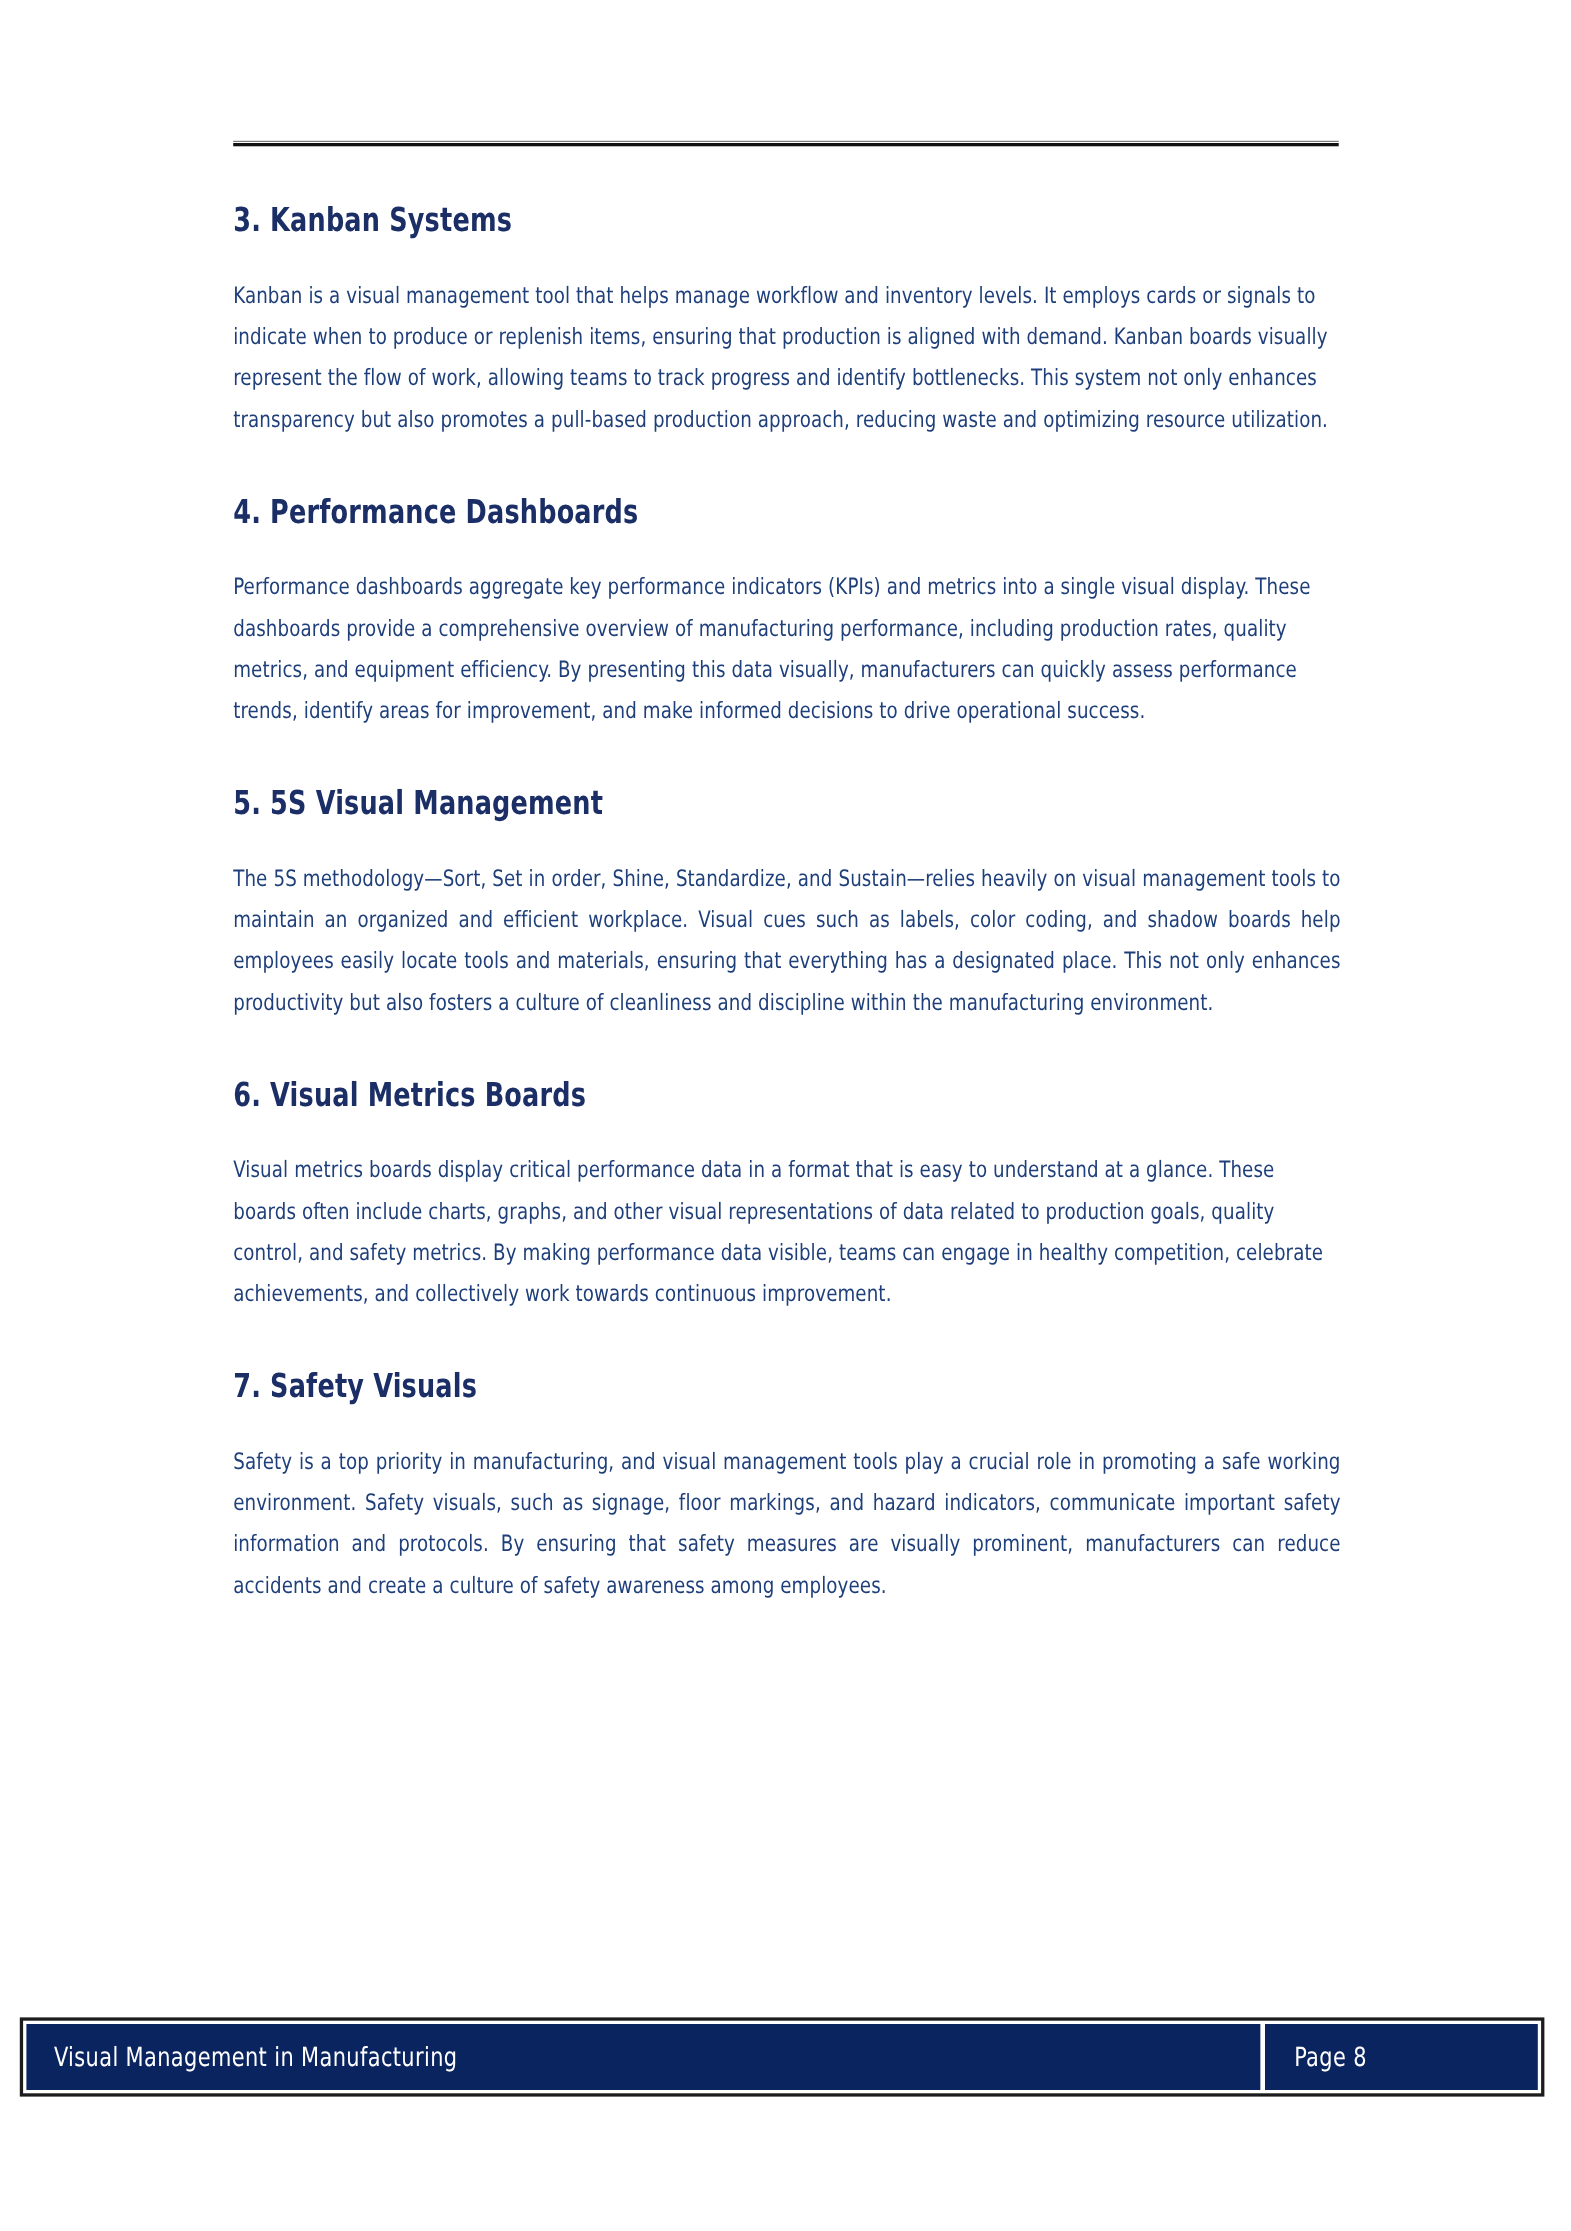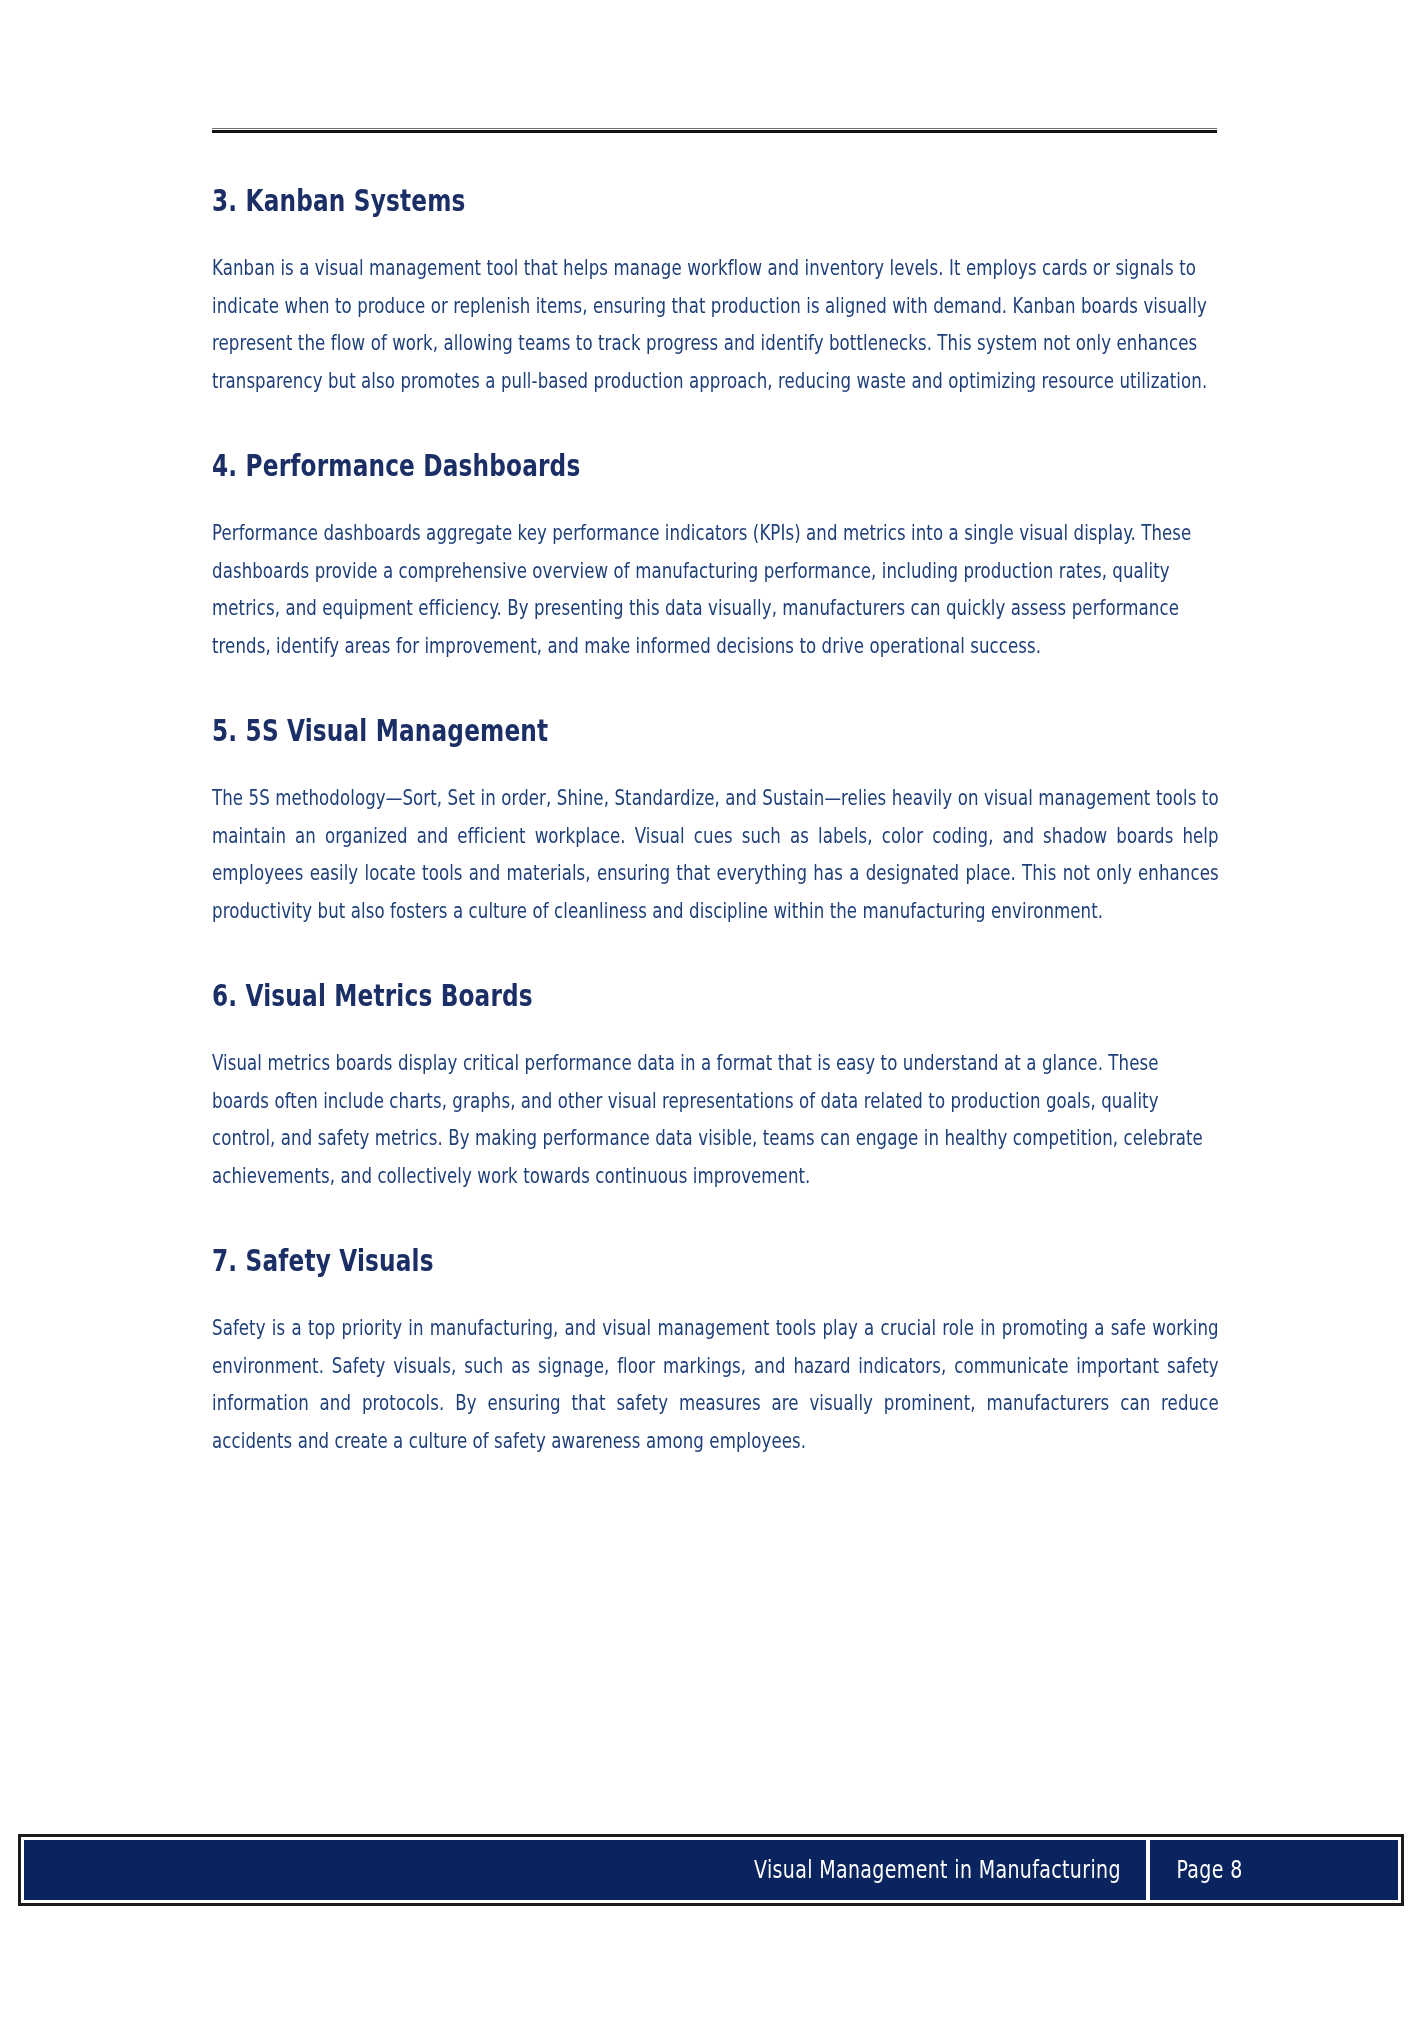--- a/index.html
+++ b/index.html
@@ -99,21 +99,21 @@
     width: 100%;
     height: 100%;
     display: flex;
     box-sizing: border-box;
   }
   .footer-title-cell {
     flex: 1 1 auto;
     background: #0a2460;
     display: flex;
     align-items: center;
-    justify-content: flex-end;
+    justify-content: flex-start;
   }
   .footer-gap {
     width: 4px;
     background: #ffffff;
     flex: 0 0 auto;
   }
   .footer-page-cell {
     flex: 0 0 248px;
     background: #0a2460;
     display: flex;

